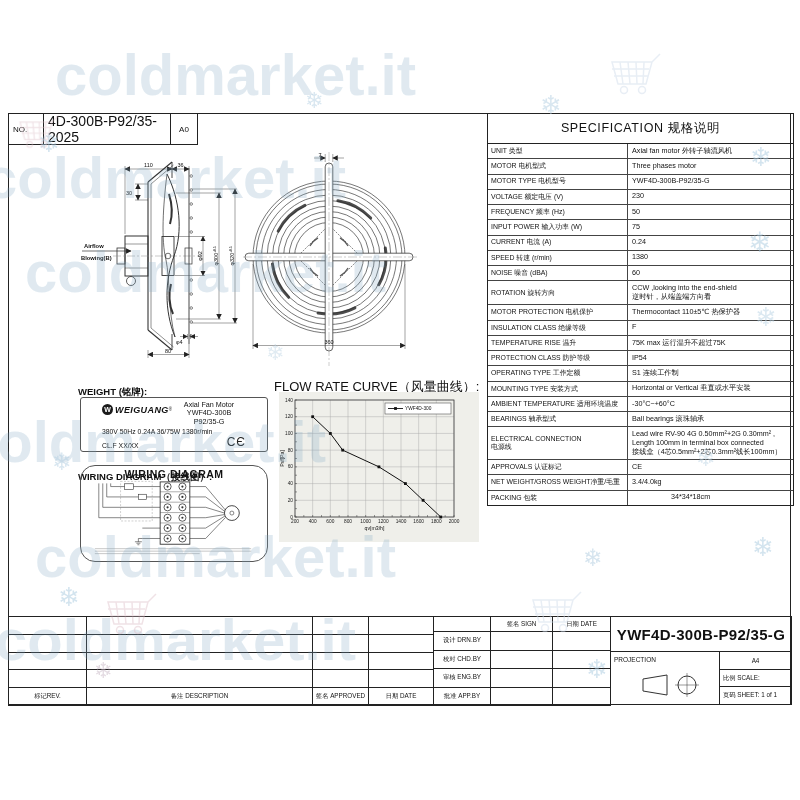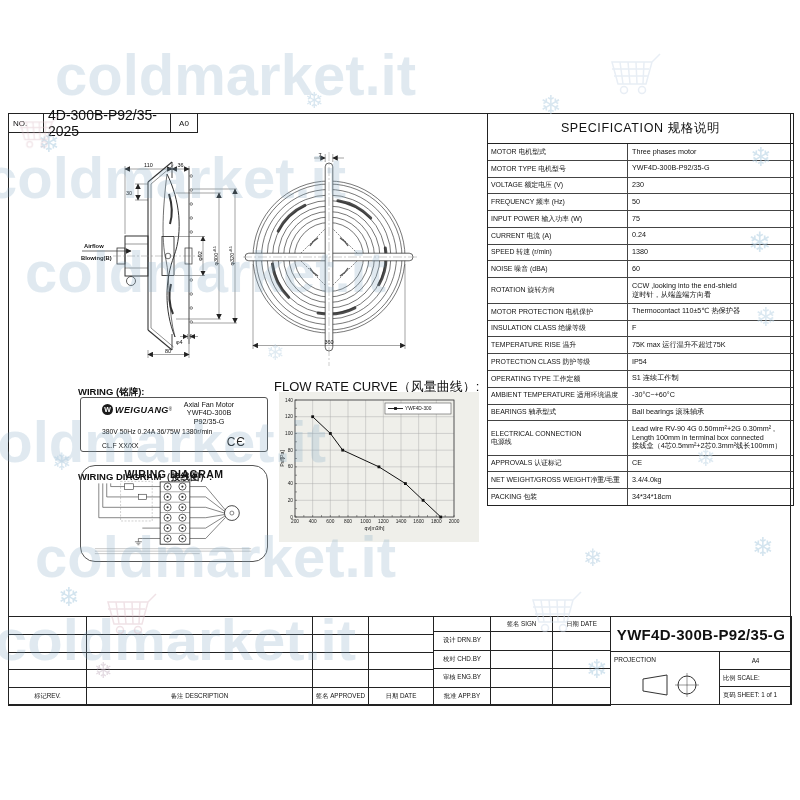--- a/index.html
+++ b/index.html
@@ -5,33 +5,33 @@
   html,body{margin:0;padding:0;}
   body{width:800px;height:800px;background:#ffffff;position:relative;overflow:hidden;
        font-family:"Liberation Sans","DejaVu Sans",sans-serif;color:#111;}
   .abs{position:absolute;}
   svg text{font-family:"Liberation Sans","DejaVu Sans",sans-serif;}
 
   
   #sheet-border{left:8px;top:113px;width:781px;height:590px;border:1.5px solid #222;}
 
   
-  #doc-number-block{left:8px;top:113px;display:flex;height:20px;font-size:8px;background:#fff;}
+  #doc-number-block{left:8px;top:113px;display:flex;height:32px;font-size:8px;background:#fff;}
   #doc-number-block>div{border:1px solid #222;border-left:none;display:flex;align-items:center;padding:0 4px;}
   #doc-number-block>div:first-child{border-left:1px solid #222;}
   .docno-label{width:26px;}
   .docno-value{width:118px;font-size:14px;}
   .docno-rev{width:18px;justify-content:center;}
 
   
   #spec-table{left:487px;top:113px;width:305px;height:391px;border:1px solid #222;display:flex;flex-direction:column;background:transparent;}
   #spec-title{flex:0 0 29px;display:flex;align-items:center;justify-content:center;font-size:12.5px;letter-spacing:.6px;border-bottom:1px solid #222;}
   #spec-rows{flex:1;display:flex;flex-direction:column;}
   .spec-row{flex:1 1 auto;display:flex;min-height:13.5px;border-bottom:1px solid #444;}
-  .spec-row:last-child{border-bottom:none;}
+  .spec-row:last-child{border-bottom:none;gap:39px;}
   .spec-label{width:133px;border-right:1px solid #444;padding:1px 3px;font-size:6.9px;line-height:1.2;white-space:pre-line;display:flex;align-items:center;}
   .spec-value{flex:1;padding:1px 4px;font-size:7.2px;line-height:1.22;white-space:pre-line;display:flex;align-items:center;}
 
   
   .sec-heading{font-size:9.5px;font-weight:700;}
   #label-heading{left:78px;top:386px;}
   #wiring-heading{left:78px;top:455px;margin-top:16px;}
   #flow-heading{left:274px;top:378px;font-size:13px;}
 
   
@@ -222,20 +222,24 @@
   <g fill="#111" font-size="5.5">
     <text x="86" y="195.5" text-anchor="middle">360</text>
     <text x="78.5" y="8.5" text-anchor="end">7</text>
   </g>
 </svg>
 
 <div class="abs" id="spec-table">
   <div id="spec-title">SPECIFICATION 规格说明</div>
   <div id="spec-rows">
 
+      <div class="spec-row">
+        <div class="spec-label">UNIT 类型</div>
+        <div class="spec-value">Axial fan motor  外转子轴流风机</div>
+      </div>
 
       <div class="spec-row">
         <div class="spec-label">MOTOR 电机型式</div>
         <div class="spec-value">Three phases motor</div>
       </div>
 
       <div class="spec-row">
         <div class="spec-label">MOTOR TYPE 电机型号</div>
         <div class="spec-value">YWF4D-300B-P92/35-G</div>
       </div>
@@ -294,20 +298,24 @@
       <div class="spec-row">
         <div class="spec-label">PROTECTION CLASS 防护等级</div>
         <div class="spec-value">IP54</div>
       </div>
 
       <div class="spec-row">
         <div class="spec-label">OPERATING TYPE 工作定额</div>
         <div class="spec-value">S1 连续工作制</div>
       </div>
 
+      <div class="spec-row">
+        <div class="spec-label">MOUNTING TYPE 安装方式</div>
+        <div class="spec-value">Horizontal or Vertical 垂直或水平安装</div>
+      </div>
 
       <div class="spec-row">
         <div class="spec-label">AMBIENT TEMPERATURE 适用环境温度</div>
         <div class="spec-value">-30°C~+60°C</div>
       </div>
 
       <div class="spec-row">
         <div class="spec-label">BEARINGS 轴承型式</div>
         <div class="spec-value">Ball bearings 滚珠轴承</div>
       </div>
@@ -330,21 +338,21 @@
         <div class="spec-value">3.4/4.0kg</div>
       </div>
 
       <div class="spec-row">
         <div class="spec-label">PACKING 包装</div>
         <div class="spec-value">34*34*18cm</div>
       </div>
     </div>
 </div>
 
-<div class="abs sec-heading" id="label-heading">WIRING (铭牌):</div>
+<div class="abs sec-heading" id="label-heading">WEIGHT (铭牌):</div>
 <div class="abs" id="motor-label-box">
   <div id="label-top">
     <div id="brand-wrap">
       <span id="brand-icon">W</span>
       <span id="brand-name">WEIGUANG</span>
       <span id="brand-reg">®</span>
     </div>
     <div id="label-product">
       <div>Axial Fan Motor</div>
       <div>YWF4D-300B</div>

